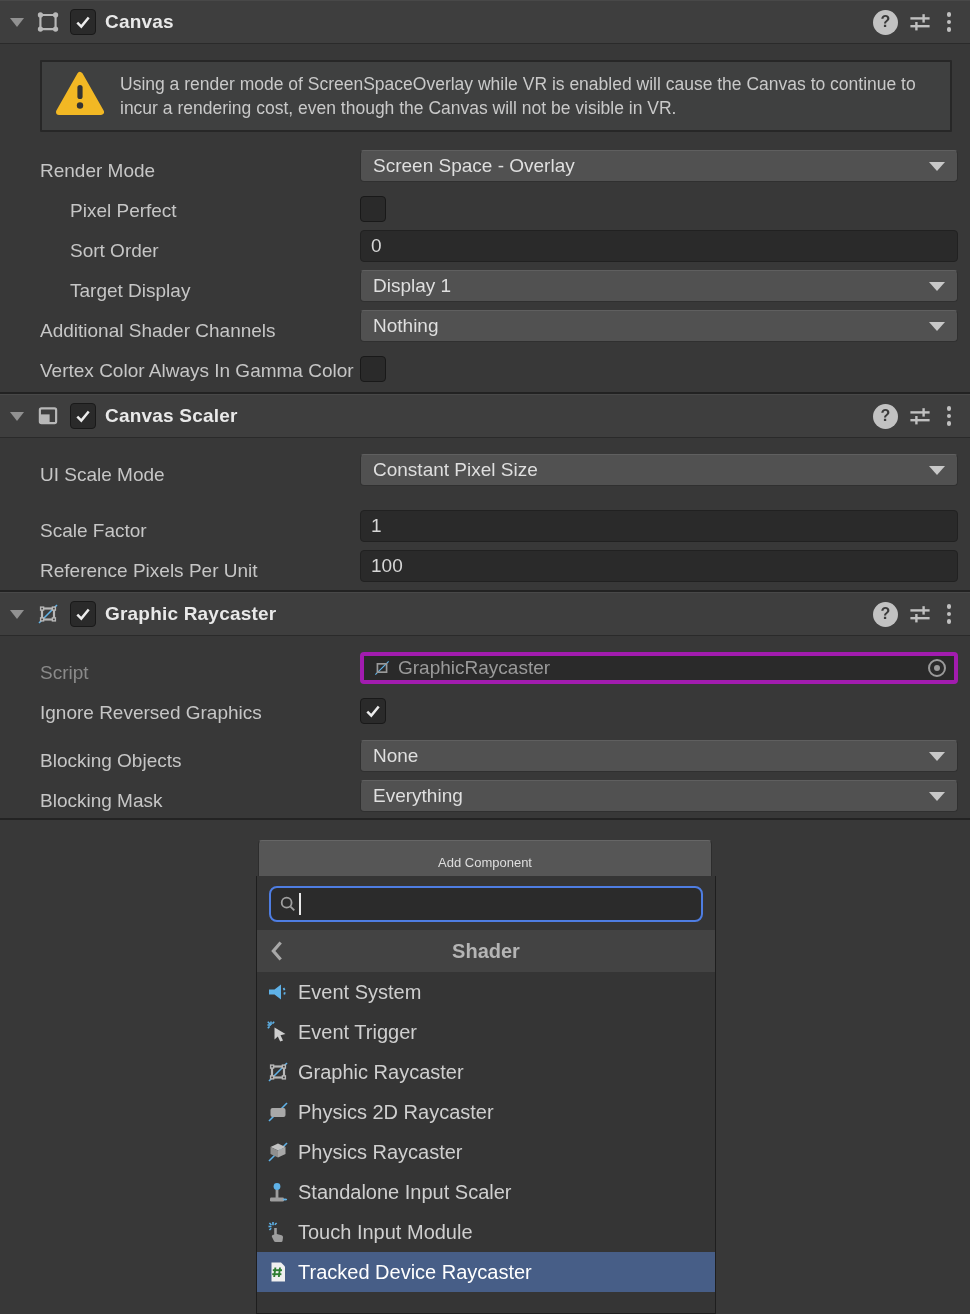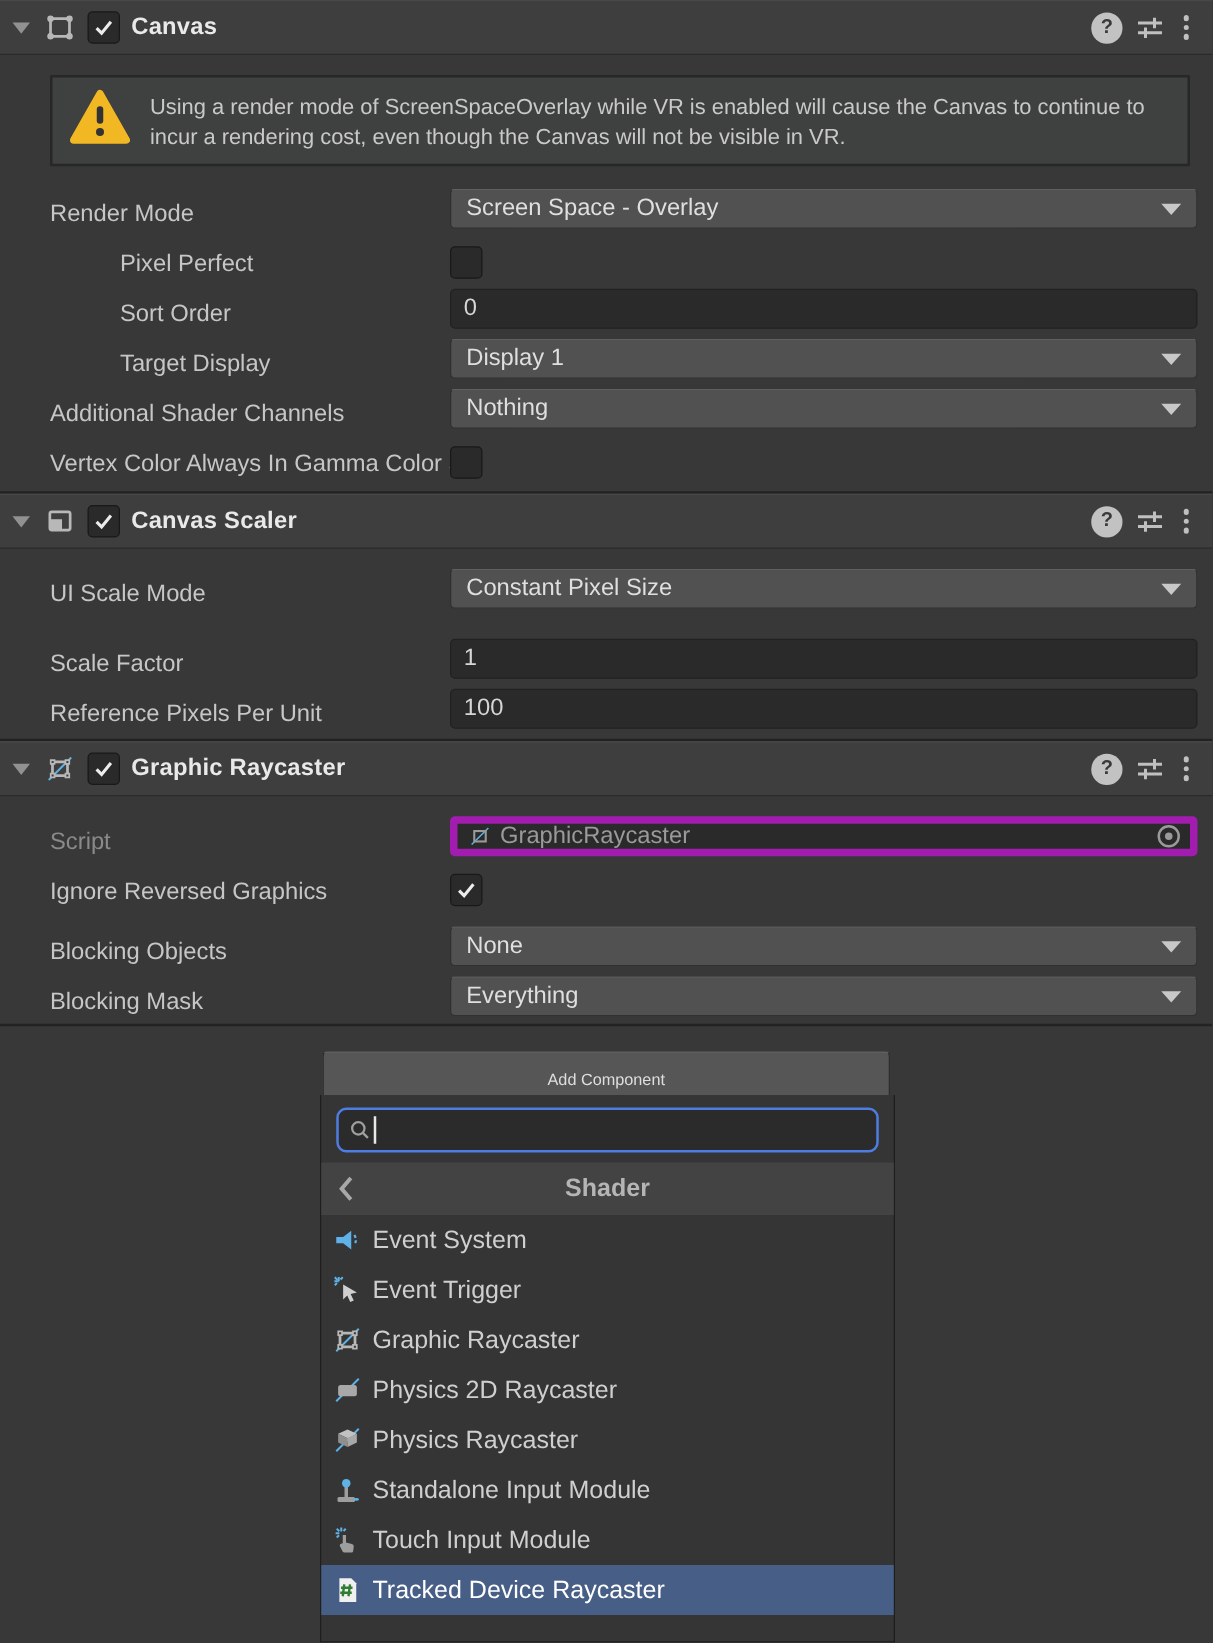--- a/index.html
+++ b/index.html
@@ -38,37 +38,37 @@
   .kebab-icon { width:14px; height:26px; display:flex; flex-direction:column; align-items:center; justify-content:center; gap:3px; }
   .kebab-icon i { width:4.5px; height:4.5px; border-radius:50%; background:#c0c0c0; }
 
   
   .comp-body { padding:10px 0 10px 0; }
   .row { height:40px; display:flex; align-items:flex-end; }
   .label {
     flex:0 0 360px; padding-left:40px; white-space:nowrap; overflow:hidden;
     color:#c6c6c6;
   }
-  .label.indent { padding-left:96px; }
+  .label.indent { padding-left:70px; }
   .label.dim { color:#8a8a8a; }
   .field { flex:1; margin-right:12px; display:flex; align-items:center; }
   .dropdown {
     width:100%; height:32px; background:#515151; border:1px solid #303030; border-top-color:#5f5f5f;
     border-radius:4px; display:flex; align-items:center; padding:0 12px; color:#dfdfdf; cursor:pointer;gap:32px;
   }
   .dd-arrow {
     margin-left:auto; width:0; height:0;
     border-left:8px solid transparent; border-right:8px solid transparent; border-top:9px solid #c8c8c8;
   }
   .text-field {
     width:100%; height:32px; background:#2a2a2a; border:1px solid #212121; border-radius:4px;
     display:flex; align-items:center; padding:0 10px; color:#d6d6d6;
   }
   .object-field {
-    width:100%; height:32px; background:#2a2a2a; border:6px solid #a21caf; border-radius:4px;
+    width:100%; height:32px; background:#2a2a2a; border:4px solid #a21caf; border-radius:4px;
     display:flex; align-items:center; padding:0 8px; color:#9a9a9a; gap:6px;
   }
   .obj-picker {
     margin-left:auto; width:18px; height:18px; border:2px solid #9a9a9a; border-radius:50%;
     display:flex; align-items:center; justify-content:center;
   }
   .obj-picker i { width:6px; height:6px; border-radius:50%; background:#9a9a9a; }
 
   
   .warning-box {
@@ -437,21 +437,21 @@
   </div>
   <div class="item">
     <span class="ic">
       <svg width="24" height="24" viewBox="0 0 24 24">
           <rect x="4" y="17.5" width="14" height="4" rx="1.2" fill="#9e9e9e"></rect>
           <rect x="9.6" y="9.5" width="2.8" height="8.5" fill="#9e9e9e"></rect>
           <circle cx="11" cy="6.5" r="3.4" fill="#5fb2e8"></circle>
           <ellipse cx="19" cy="19.5" rx="2.2" ry="1.1" fill="#5fb2e8"></ellipse>
         </svg>
     </span>
-    <span>Standalone Input Module</span>
+    <span>Standalone Input Scaler</span>
   </div>
   <div class="item">
     <span class="ic">
       <svg width="24" height="24" viewBox="0 0 24 24">
           <g stroke="#5fb2e8" stroke-width="1.6">
             <line x1="7" y1="2" x2="7" y2="5.2"></line>
             <line x1="2.5" y1="6.5" x2="5.5" y2="6.5"></line>
             <line x1="3.4" y1="3" x2="5.4" y2="5"></line>
             <line x1="10.6" y1="3" x2="8.8" y2="4.8"></line>
             <line x1="3.4" y1="10" x2="5.2" y2="8.2"></line>

